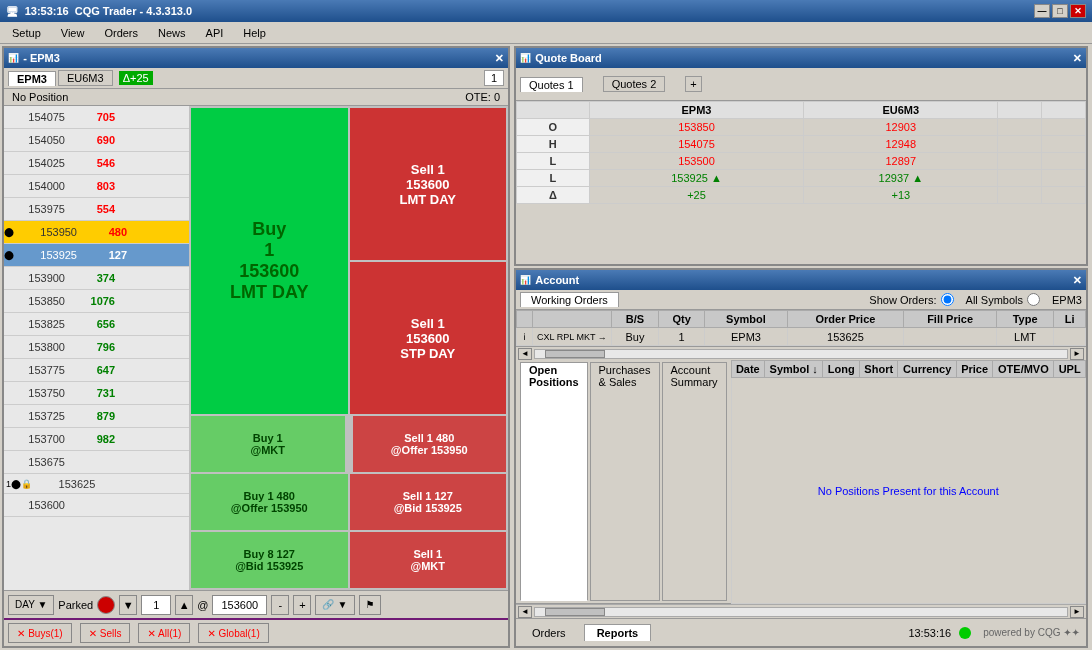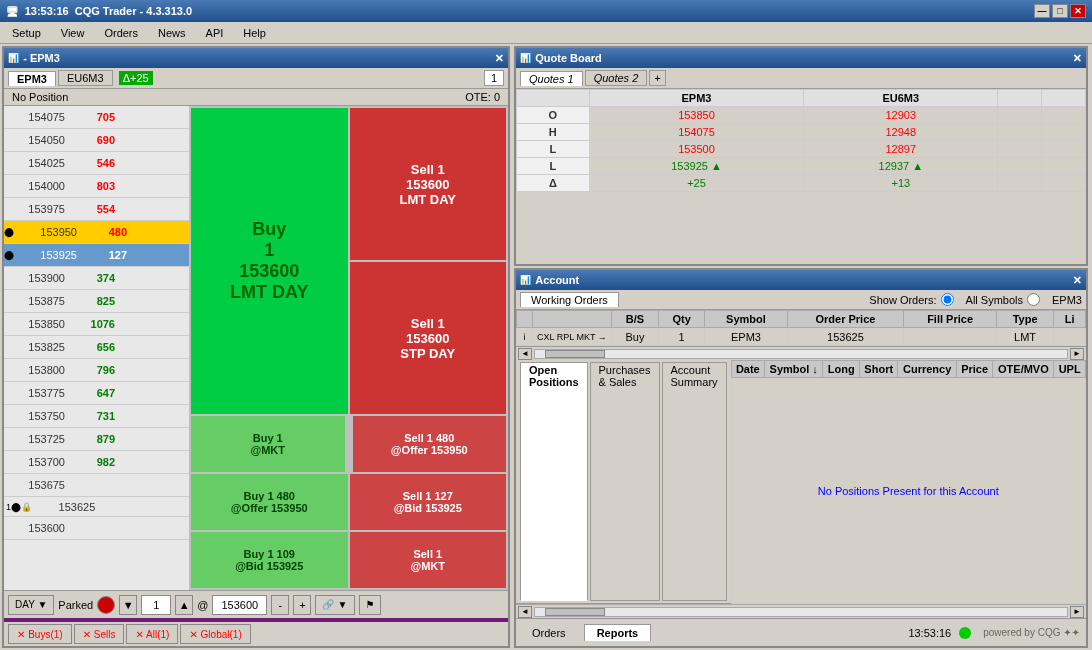--- a/index.html
+++ b/index.html
@@ -246,22 +246,22 @@
       display: flex; align-items: center; justify-content: center;
       cursor: pointer; font-size: 11px;
     }
 
     .bottom-bar {
       background: #d4d0c8;
       height: 28px;
       display: flex;
       align-items: center;
       padding: 0 4px;
-      gap: 2px;
-      border-top: 4px solid #701a75;
+      gap: 8px;
+      border-top: 2px solid #701a75;
     }
     .status-btn {
       border: 1px solid #888;
       padding: 2px 8px;
       font-size: 10px;
       cursor: pointer;
       height: 20px;
       background: #d4d0c8;
     }
     .status-btn.red-x { color: red; }
@@ -291,24 +291,23 @@
       justify-content: space-between;
       padding: 0 4px;
       font-size: 11px;
       font-weight: bold;
     }
 
     .qb-tabs {
       background: #d4d0c8;
       display: flex;
       align-items: center;
-      padding: 2px 4px;
-      gap: 2px;
+      padding: 8px 4px;
+      gap: 20px;
       border-bottom: 1px solid #999;
-      font-style: italic;
     }
     .qb-tab-active {
       background: white;
       border: 1px solid #999;
       border-bottom: none;
       padding: 1px 8px;
       font-size: 11px;
     }
     .qb-tab-inactive {
       background: #d4d0c8;
@@ -618,24 +617,20 @@
           <span class="price-num red">480</span>
         </div>
         <div class="price-row bid-highlight">
           <span class="arrow-icon">⬤</span>
           <span class="price-val" style="color:white;">153925</span>
           <span class="price-num" style="color:white;">127</span>
         </div>
         <div class="price-row">
           <span class="price-val">153900</span>
           <span class="price-num green">374</span>
-        </div>
-        <div class="price-row">
-          <span class="price-val">153875</span>
-          <span class="price-num green">825</span>
         </div>
         <div class="price-row">
           <span class="price-val">153850</span>
           <span class="price-num green">1076</span>
         </div>
         <div class="price-row">
           <span class="price-val">153825</span>
           <span class="price-num green">656</span>
         </div>
         <div class="price-row">
@@ -709,21 +704,21 @@
             <div>Buy 1 480</div>
             <div>@Offer 153950</div>
           </div>
           <div class="order-cell-sell-mkt" style="flex:1;">
             <div>Sell 1 127</div>
             <div>@Bid 153925</div>
           </div>
         </div>
         <div style="display:flex;gap:2px;height:56px;">
           <div class="order-cell-buy-mkt" style="flex:1;">
-            <div>Buy 1 109</div>
+            <div>Buy 8 127</div>
             <div>@Bid 153925</div>
           </div>
           <div class="order-cell-sell-mkt" style="flex:1;">
             <div>Sell 1</div>
             <div>@MKT</div>
           </div>
         </div>
       </div>
     </div>
 

